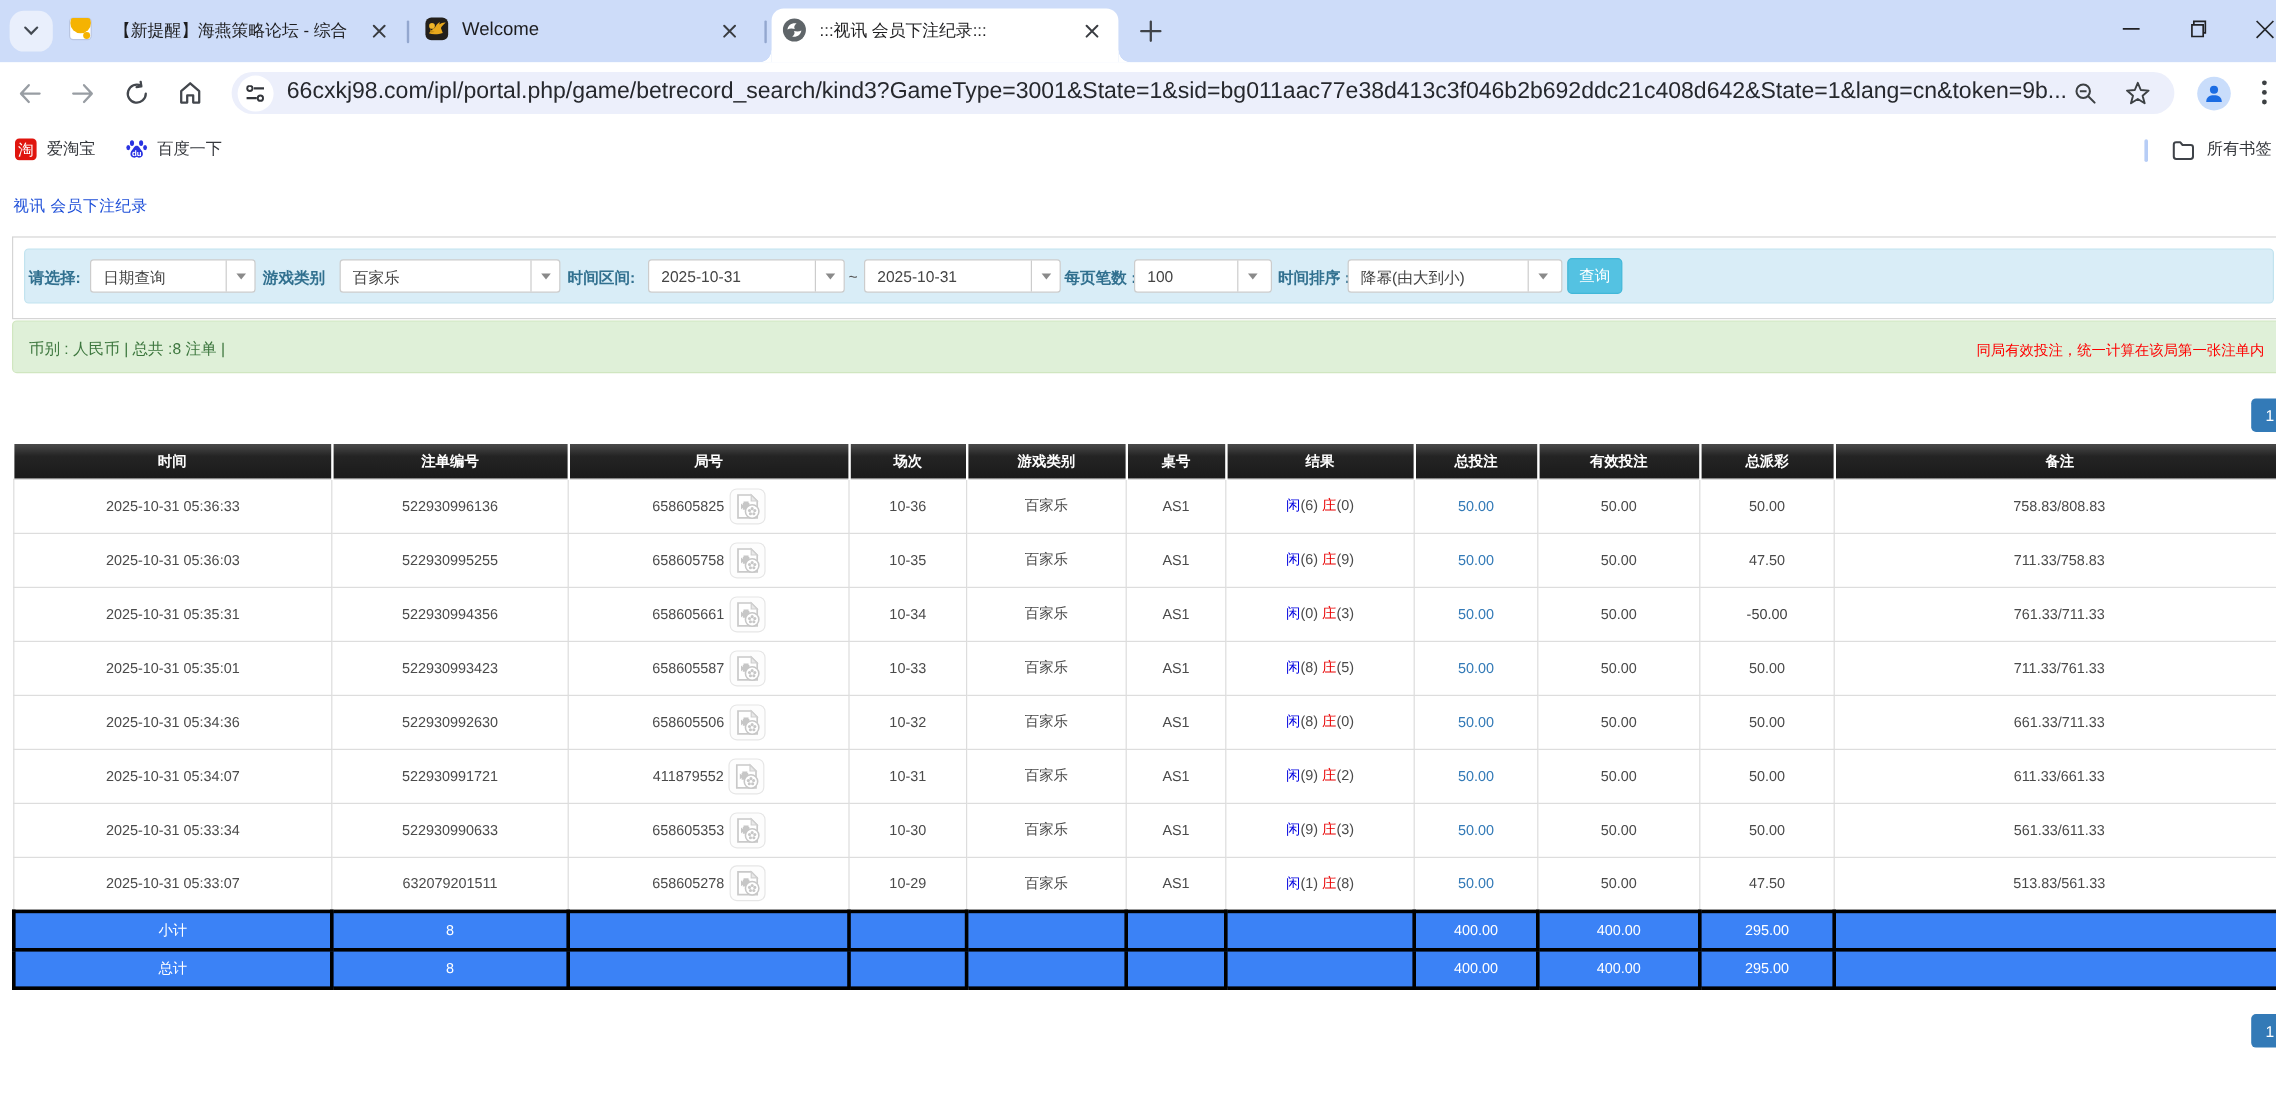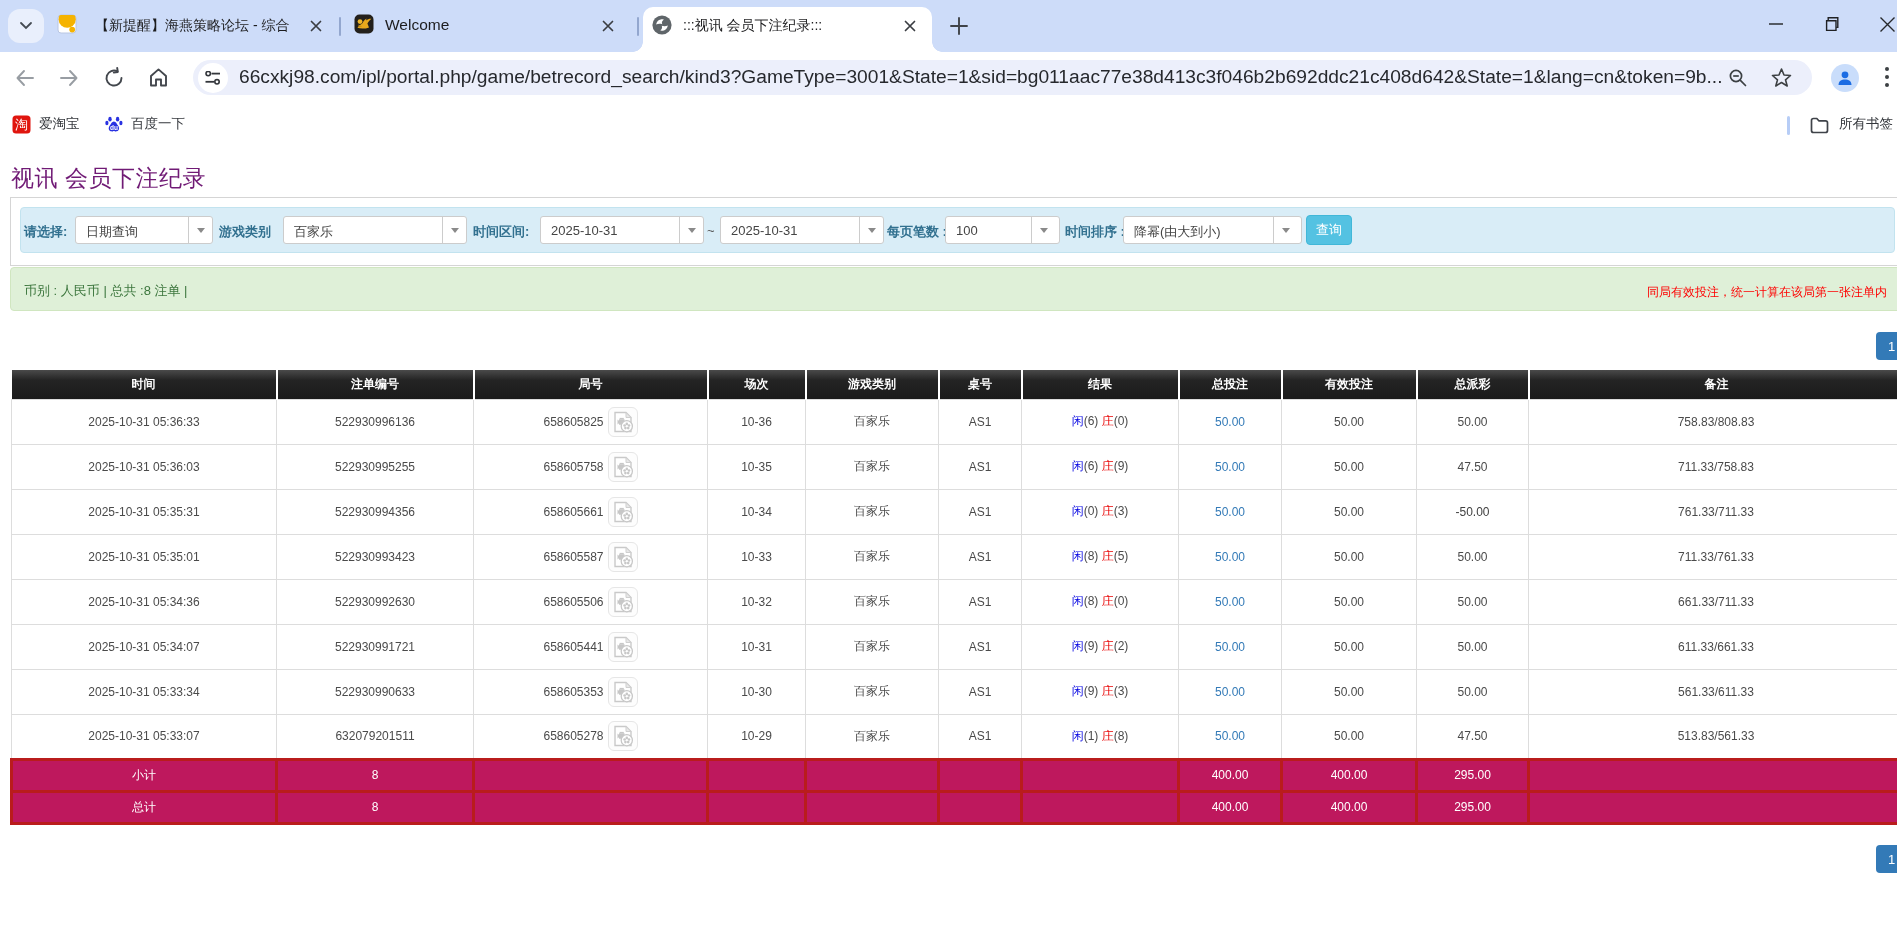--- a/index.html
+++ b/index.html
@@ -27,21 +27,21 @@
 #omnibox { position:absolute; left:193px; top:8px; width:1619px; height:35px; border-radius:18px; background:#eceffb; }
 #tunecirc { position:absolute; left:5px; top:3px; width:30px; height:30px; border-radius:50%; background:#fff; }
 #urltext { position:absolute; left:46px; top:6px; font-size:19.2px; color:#26282d; letter-spacing:0; white-space:nowrap; }
 
 
 #bookbar { position:absolute; left:0; top:103px; width:1897px; height:39px; background:#fff; }
 .bktext { position:absolute; top:12px; font-size:13.5px; color:#34373c; white-space:nowrap; }
 
 
 #page { position:absolute; left:0; top:142px; width:1897px; height:788px; background:#fff; }
-#ptitle { position:absolute; left:11px; top:21px; font-size:23px; color:#701a75; letter-spacing:0.5px; }
+#ptitle { position:absolute; left:11px; top:21px; font-size:13px; color:#1d4ed8; letter-spacing:0.5px; }
 #fpanel { position:absolute; left:10px; top:55px; width:1894px; height:69px; background:#fff; border:1px solid #d5d5d5; }
 #falert { position:absolute; left:9px; top:9px; width:1875px; height:46px; background:#d9edf7; border:1px solid #c2e3ef; border-radius:4px; }
 .flabel { position:absolute; top:81px; font-size:13px; font-weight:bold; color:#31708f; white-space:nowrap;text-align:center; }
 .fsel { position:absolute; top:74px; height:28px; background:#fff; border:1px solid #ccc; border-radius:3px; }
 .fsel span { position:absolute; left:10px; top:6px; font-size:13px; color:#444; white-space:nowrap; }
 .fsel .arr { position:absolute; right:0; top:0; bottom:0; width:24px; border-left:1px solid #ccc; }
 .fsel .arr:after { content:""; position:absolute; left:8px; top:11px; border-left:4px solid transparent; border-right:4px solid transparent; border-top:5px solid #8a8a8a; }
 #btnq { position:absolute; left:1306px; top:73px; width:46px; height:30px; background:#54c2e2; border:1px solid #41b7d8; border-radius:4px; color:#fff; font-size:13px; text-align:center; line-height:28px; }
 #galert { position:absolute; left:10px; top:125px; width:1900px; height:44px; background:#dff0d8; border:1px solid #d0e6c0; border-radius:4px; }
 #galert .gl { position:absolute; left:13px; top:14px; font-size:13px; color:#3c763d; }
@@ -49,21 +49,21 @@
 .pager { position:absolute; left:1876px; width:30px; height:28px; background:#337ab7; border-radius:4px; color:#fff; font-size:13px; text-align:left; }
 .pager span { position:absolute; left:12px; top:7px; }
 #pager1 { top:190px; }
 #pager2 { top:703px; }
 
 
 #btable { position:absolute; left:10px; top:228px; width:1892px; border-collapse:collapse; table-layout:fixed; font-size:12px; color:#4a4a4a; }
 #btable th { background:linear-gradient(180deg,#4a4a4a 0%,#242424 35%,#1a1a1a 100%); color:#fff; font-size:12px; font-weight:bold; height:29px; border-left:2px solid #fff; text-align:center; }
 #btable th:first-child { border-left:none; }
 #btable td { height:45px; border:1px solid #ddd; text-align:center; background:#fff; }
-#btable tr.sum td { background:#be185d; color:#fff; border:3px solid #b91c1c; height:32px; }
+#btable tr.sum td { background:#3b82f6; color:#fff; border:3px solid #000000; height:32px; }
 .blue { color:#0000e0; }
 .red { color:#e80000; }
 .lnk { color:#337ab7; }
 .neg { color:#404040; }
 .vidbtn { display:inline-block; vertical-align:middle; width:30px; height:30px; background:#fdfdfd; border:1px solid #e6e6e6; border-radius:6px; margin-left:4px; }
 .gnum { display:inline-block; vertical-align:middle; }
 </style>
 </head>
 <body>
 <div id="wrap">
@@ -392,21 +392,21 @@
             <td>AS1</td>
             <td><span class="blue">闲</span>(8) <span class="red">庄</span>(0)</td>
             <td><span class="lnk">50.00</span></td>
             <td>50.00</td>
             <td>50.00</td>
             <td>661.33/711.33</td>
           </tr>
       <tr>
             <td>2025-10-31 05:34:07</td>
             <td>522930991721</td>
-            <td><span class="gnum">658605441</span><span class="vidbtn"><svg width="28" height="28" viewBox="0 0 28 28">
+            <td><span class="gnum">411879552</span><span class="vidbtn"><svg width="28" height="28" viewBox="0 0 28 28">
                   <path d="M6 4.5 L17 4.5 L22 9.5 L22 23.5 L6 23.5 Z" fill="#fff" stroke="#c9c9c9" stroke-width="1.4"></path>
                   <path d="M17 4.5 L17 9.5 L22 9.5 Z" fill="#e8e8e8" stroke="#cfcfcf" stroke-width="1"></path>
                   <path d="M8.5 11.5 L10 12.8 L10 11.2 L15.5 11.2 L15.5 16.8 L10 16.8 L10 15.2 L8.5 16.5 Z" fill="#c7c7c7"></path>
                   <rect x="10.6" y="9.9" width="4.2" height="1.5" fill="#c7c7c7"></rect>
                   <circle cx="17.8" cy="18.2" r="5.6" fill="#fff" stroke="#c7c7c7" stroke-width="1.3"></circle>
                   <circle cx="17.8" cy="15.9" r="1.3" fill="#c7c7c7"></circle>
                   <circle cx="15.6" cy="17.5" r="1.3" fill="#c7c7c7"></circle>
                   <circle cx="16.4" cy="20.1" r="1.3" fill="#c7c7c7"></circle>
                   <circle cx="19.2" cy="20.1" r="1.3" fill="#c7c7c7"></circle>
                   <circle cx="20" cy="17.5" r="1.3" fill="#c7c7c7"></circle>

